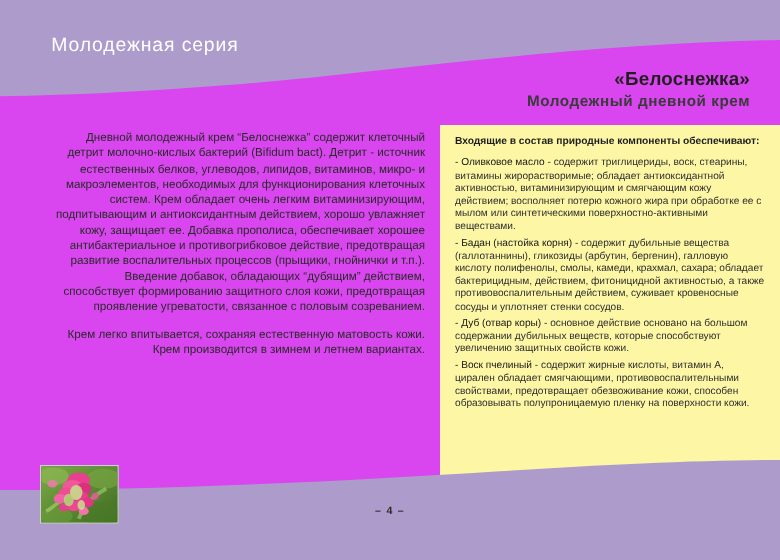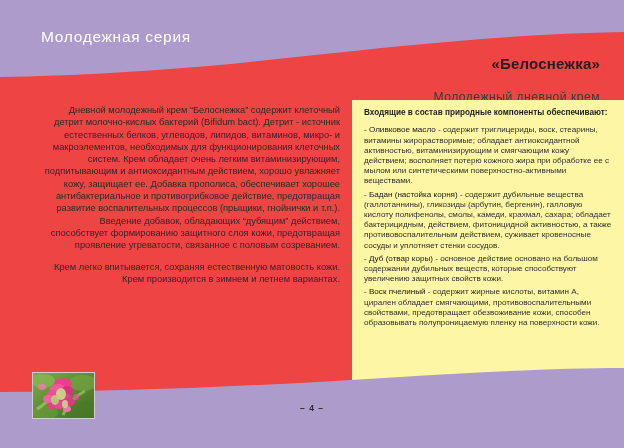--- a/index.html
+++ b/index.html
@@ -12,21 +12,21 @@
     overflow: hidden;
     background: #ffffff;
     font-family: "Liberation Sans", sans-serif;
     position: relative;
   }
   .page {
     position: absolute;
     left: 0; top: 0;
     width: 624px;
     height: 448px;
-    background: #ef4444;
+    background: #d946ef;
     overflow: hidden;
   }
 
   
   .header-band {
     position: absolute;
     left: 0; top: 0;
     width: 624px;
     height: 90px;
   }
@@ -53,25 +53,25 @@
   .product-name {
     font-size: 15px;
     font-weight: bold;
     color: #231f20;
     letter-spacing: 0.2px;
     line-height: 1.25;
     white-space: nowrap;
   }
   .product-sub {
     font-size: 12.2px;
-    font-weight: 400;
+    font-weight: 700;
     color: #3a3a3a;
     letter-spacing: 0.45px;
     line-height: 1.3;
-    margin-top: 16px;
+    margin-top: 0;
     white-space: nowrap;
   }
 
   
   .left-col {
     position: absolute;
     left: 40px;
     top: 104px;
     width: 300px;
     color: #231f20;

